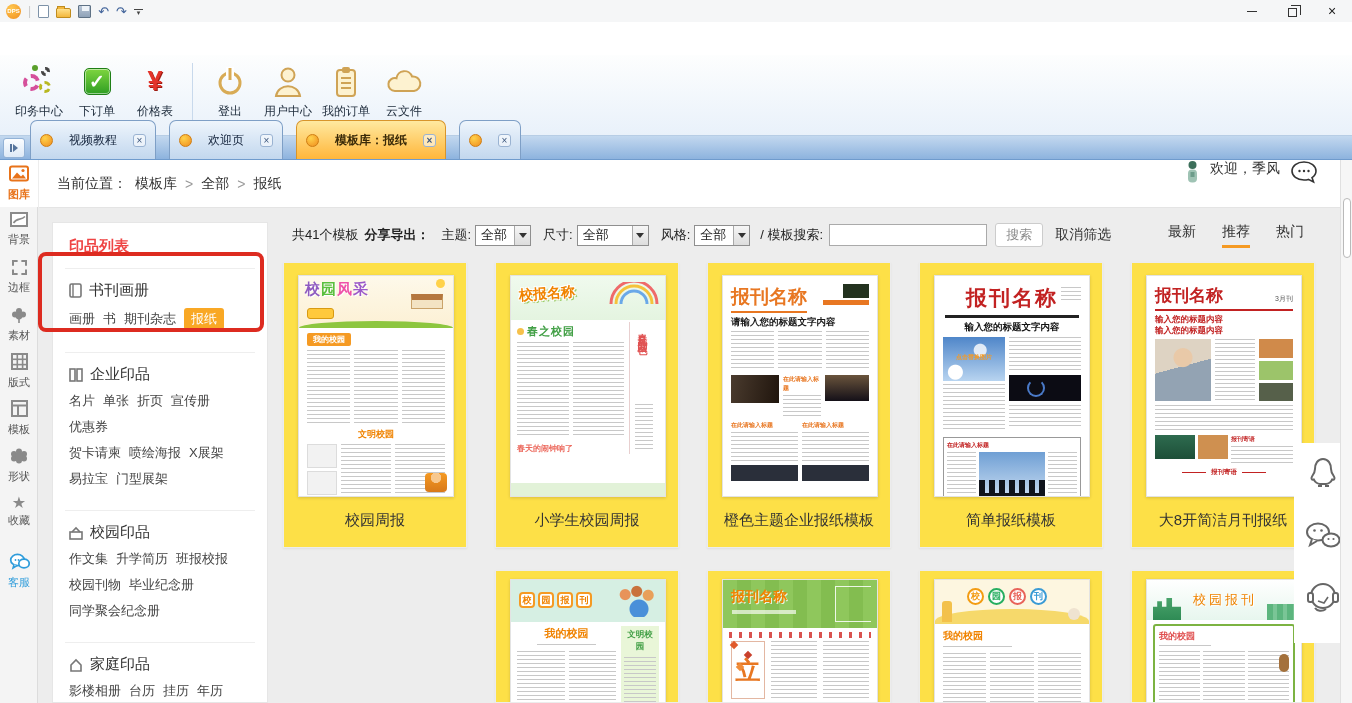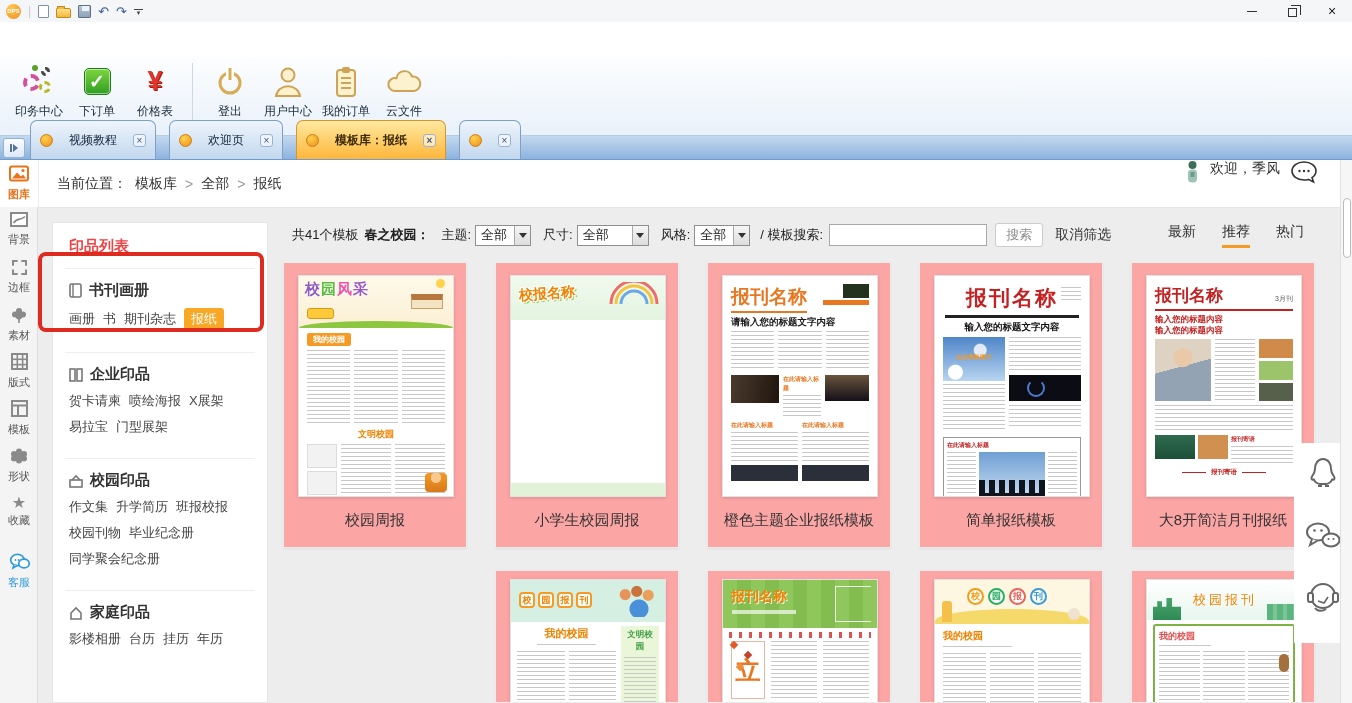--- a/index.html
+++ b/index.html
@@ -78,21 +78,21 @@
 .chead{position:absolute;left:39px;top:0;width:1301px;height:48px;background:#fff;border-bottom:1px solid #e4e4e4}
 .crumbs{position:absolute;left:18px;top:15px;font-size:14px;color:#333;display:flex;gap:8px;align-items:center}
 .crumb-sep{color:#999}
 .chead-right{position:absolute;right:22px;top:0;display:flex;align-items:flex-start;gap:10px}
 .welcome{font-size:14px;color:#333}
 
 
 .catalog{position:absolute;left:52px;top:62px;width:216px;height:481px;background:#fff;border:1px solid #e6e6e6;padding:14px 12px}
 .cat-title{font-size:15px;font-weight:bold;color:#ef4444;padding-left:4px}
 .cat-sec{border-top:1px solid #eee;margin-top:12px;padding:12px 4px 2px}
-.cat-name{font-size:15px;font-weight:bold;color:#333;display:flex;align-items:center;gap:7px;margin-bottom:8px}
+.cat-name{font-size:15px;font-weight:normal;color:#333;display:flex;align-items:center;gap:7px;margin-bottom:8px}
 .cat-row{font-size:13px;color:#454545;margin:8px 0;display:flex;gap:8px;align-items:center;flex-wrap:wrap}
 .cat-link{cursor:pointer}
 .tag-active{background:#f9a825;color:#fff;padding:2px 7px;border-radius:3px;font-size:13px}
 .redbox{position:absolute;left:38px;top:92px;width:226px;height:80px;border:4px solid #dd2b20;border-radius:8px;z-index:6;pointer-events:none}
 
 
 .filterbar{position:absolute;left:292px;top:62px;width:1018px;height:26px;display:flex;align-items:center;font-size:13px;color:#222}
 .fb-strong{font-weight:bold;margin-left:6px}
 .fb-lbl{margin-left:12px}
 .combo{height:21px;border:1px solid #8f8f8f;background:#fff;display:flex;align-items:center;margin-left:4px}
@@ -101,21 +101,21 @@
 .ic-dn{width:0;height:0;border-left:4px solid transparent;border-right:4px solid transparent;border-top:5px solid #333}
 .search-lbl{margin-left:10px}
 .search-input{width:158px;height:22px;border:1px solid #aaa;background:#fff;font-size:13px;padding:0 5px;margin-left:6px}
 .search-btn{height:24px;padding:0 10px;border:1px solid #ccc;border-radius:3px;background:#fff;font-size:13px;color:#8a8a8a;margin-left:8px}
 .cancel-link{font-size:14px;color:#333;margin-left:12px;cursor:pointer}
 .sortgroup{margin-left:auto;display:flex;gap:26px;font-size:14px;color:#333;padding-right:6px}
 .sort-item{cursor:pointer;padding-bottom:4px}
 .sort-item.active{border-bottom:3px solid #f59a23}
 
 
-.card{position:absolute;width:184px;background:#fca5a5;border:1px solid #ececec;box-shadow:0 1px 2px rgba(0,0,0,.06);cursor:pointer}
+.card{position:absolute;width:184px;background:#fde047;border:1px solid #ececec;box-shadow:0 1px 2px rgba(0,0,0,.06);cursor:pointer}
 .card.r1{top:102px;height:286px}
 .card.r2{top:410px;height:133px;overflow:hidden}
 .caption{position:absolute;left:0;right:0;top:248px;text-align:center;font-size:15px;color:#333}
 .page{position:absolute;left:14px;top:12px;width:156px;height:222px;background:#fff;border:1px solid #e3e3e3;box-shadow:0 1px 3px rgba(0,0,0,.15);overflow:hidden}
 .r2 .page{top:8px;height:140px}
 .tl{background:repeating-linear-gradient(to bottom,#c8c8c8 0 1px,transparent 1px 4px)}
 
 
 .t1-head{position:relative;height:52px;background:linear-gradient(#fef9ea,#fcf0d4)}
 .t1-title{position:absolute;left:6px;top:4px;font-size:15px;font-weight:bold;letter-spacing:1px;text-shadow:1px 1px 0 #fff}
@@ -528,20 +528,27 @@
 
       <div class="cat-sec">
         <div class="cat-name">
             <svg width="14" height="14">
               <rect x="1" y="1" width="5" height="12" fill="none" stroke="#777" stroke-width="1.6"></rect>
               <rect x="8" y="1" width="5" height="12" fill="none" stroke="#777" stroke-width="1.6"></rect>
             </svg>
             <span>企业印品</span>
           </div>
         <div class="cat-row">
+          <span class="cat-link">名片</span>
+          <span class="cat-link">单张</span>
+          <span class="cat-link">折页</span>
+          <span class="cat-link">宣传册</span>
+          <span class="cat-link">优惠券</span>
+        </div>
+        <div class="cat-row">
           <span class="cat-link">贺卡请柬</span>
           <span class="cat-link">喷绘海报</span>
           <span class="cat-link">X展架</span>
         </div>
         <div class="cat-row">
           <span class="cat-link">易拉宝</span>
           <span class="cat-link">门型展架</span>
         </div>
       </div>
 
@@ -581,21 +588,21 @@
           <span class="cat-link">年历</span>
         </div>
 
       </div>
     </div>
 
     <div class="redbox"></div>
 
     <div class="filterbar">
       <span>共41个模板</span>
-      <span class="fb-strong">春之校园：</span>
+      <span class="fb-strong">分享导出：</span>
       <span class="fb-lbl">主题:</span>
       <span class="combo" style="width:56px">
           <span class="combo-val">全部</span>
           <span class="combo-btn" style="margin-left:auto">
             <span class="ic-dn"></span>
           </span>
         </span>
       <span class="fb-lbl">尺寸:</span>
       <span class="combo" style="width:72px">
           <span class="combo-val">全部</span>
@@ -653,20 +660,34 @@
     <div class="card r1" style="left:495px">
       <div class="page">
         <div class="t2-head">
           <span class="t2-title">校报名称</span>
           <svg class="t2-rb" width="54" height="22">
               <path d="M4 22 a23 23 0 0 1 46 0" stroke="#ef6a6a" stroke-width="3" fill="none"></path>
               <path d="M9 22 a18 18 0 0 1 36 0" stroke="#f5c33b" stroke-width="3" fill="none"></path>
               <path d="M14 22 a13 13 0 0 1 26 0" stroke="#6aa8e8" stroke-width="3" fill="none"></path>
             </svg>
         </div>
+        <div class="t2-body">
+          <div class="t2-main">
+            <div class="t2-sec1"><span class="t2-dot"></span><span>春之校园</span></div>
+            <div class="t2-cols">
+                <div class="tl"></div>
+                <div class="tl"></div>
+              </div>
+            <div class="t2-sec2">春天的闹钟响了</div>
+          </div>
+          <div class="t2-side">
+            <div class="t2-vert">春风的颜色</div>
+            <div class="tl"></div>
+          </div>
+        </div>
         <div class="t2-footer"></div>
       </div>
       <div class="caption">小学生校园周报</div>
     </div>
 
     <div class="card r1" style="left:707px">
       <div class="page">
         <div class="t3-mast">
           <span class="t3-title">报刊名称</span>
           <span class="t3-topimg"></span>

